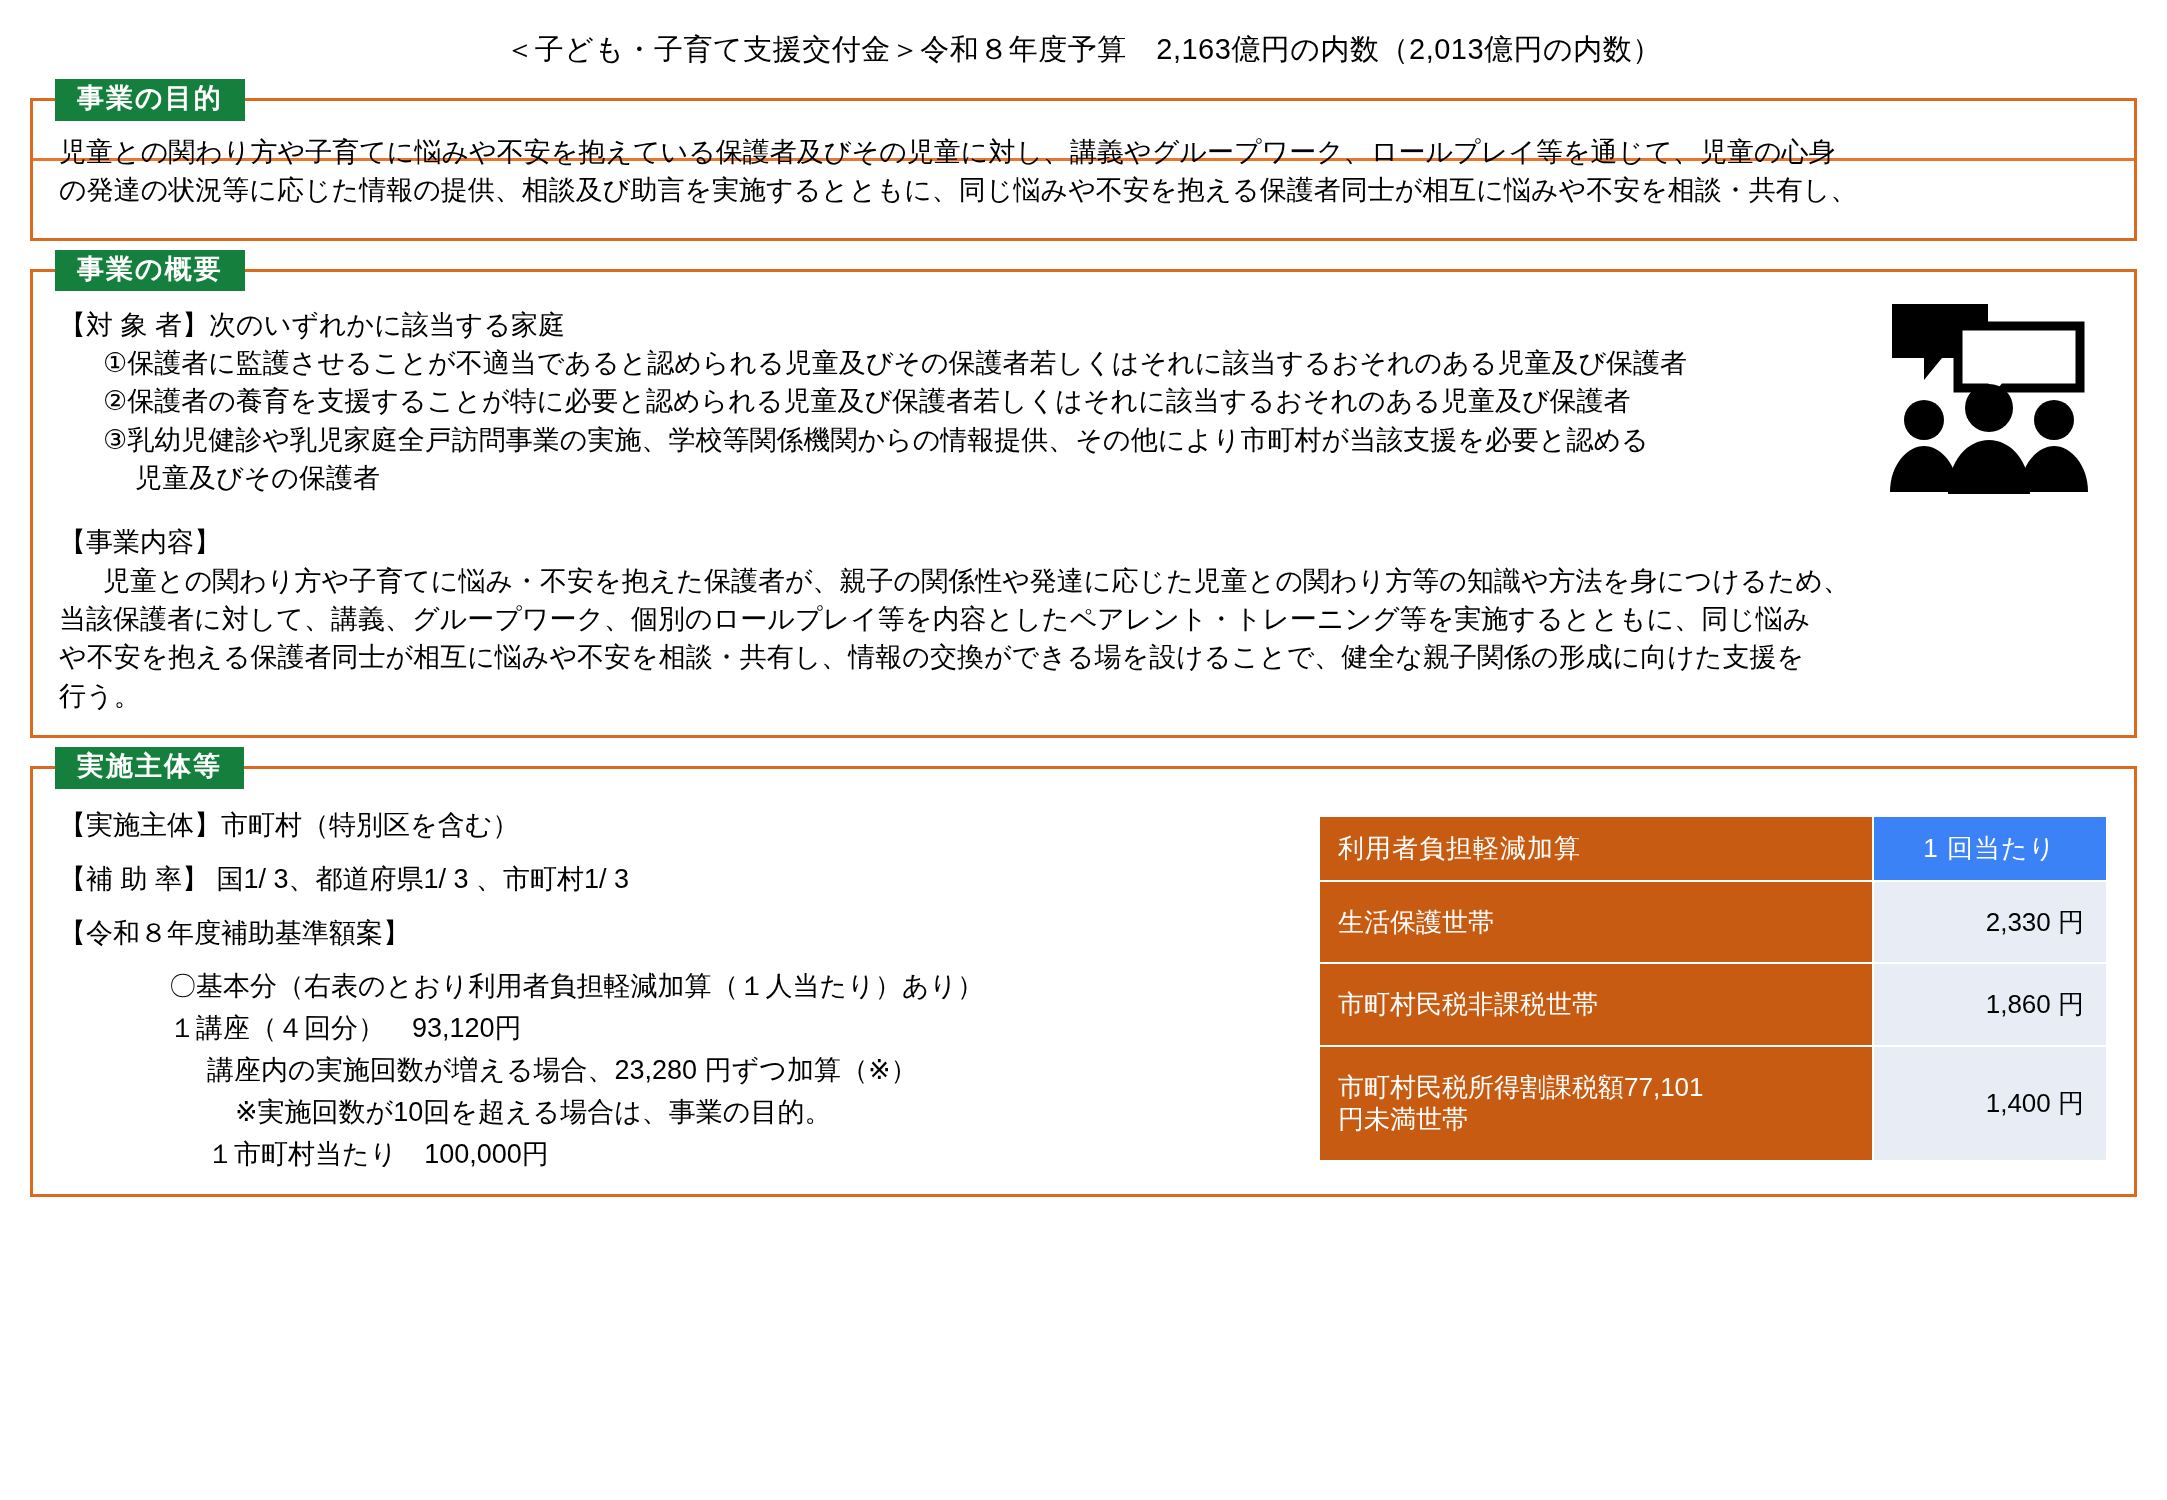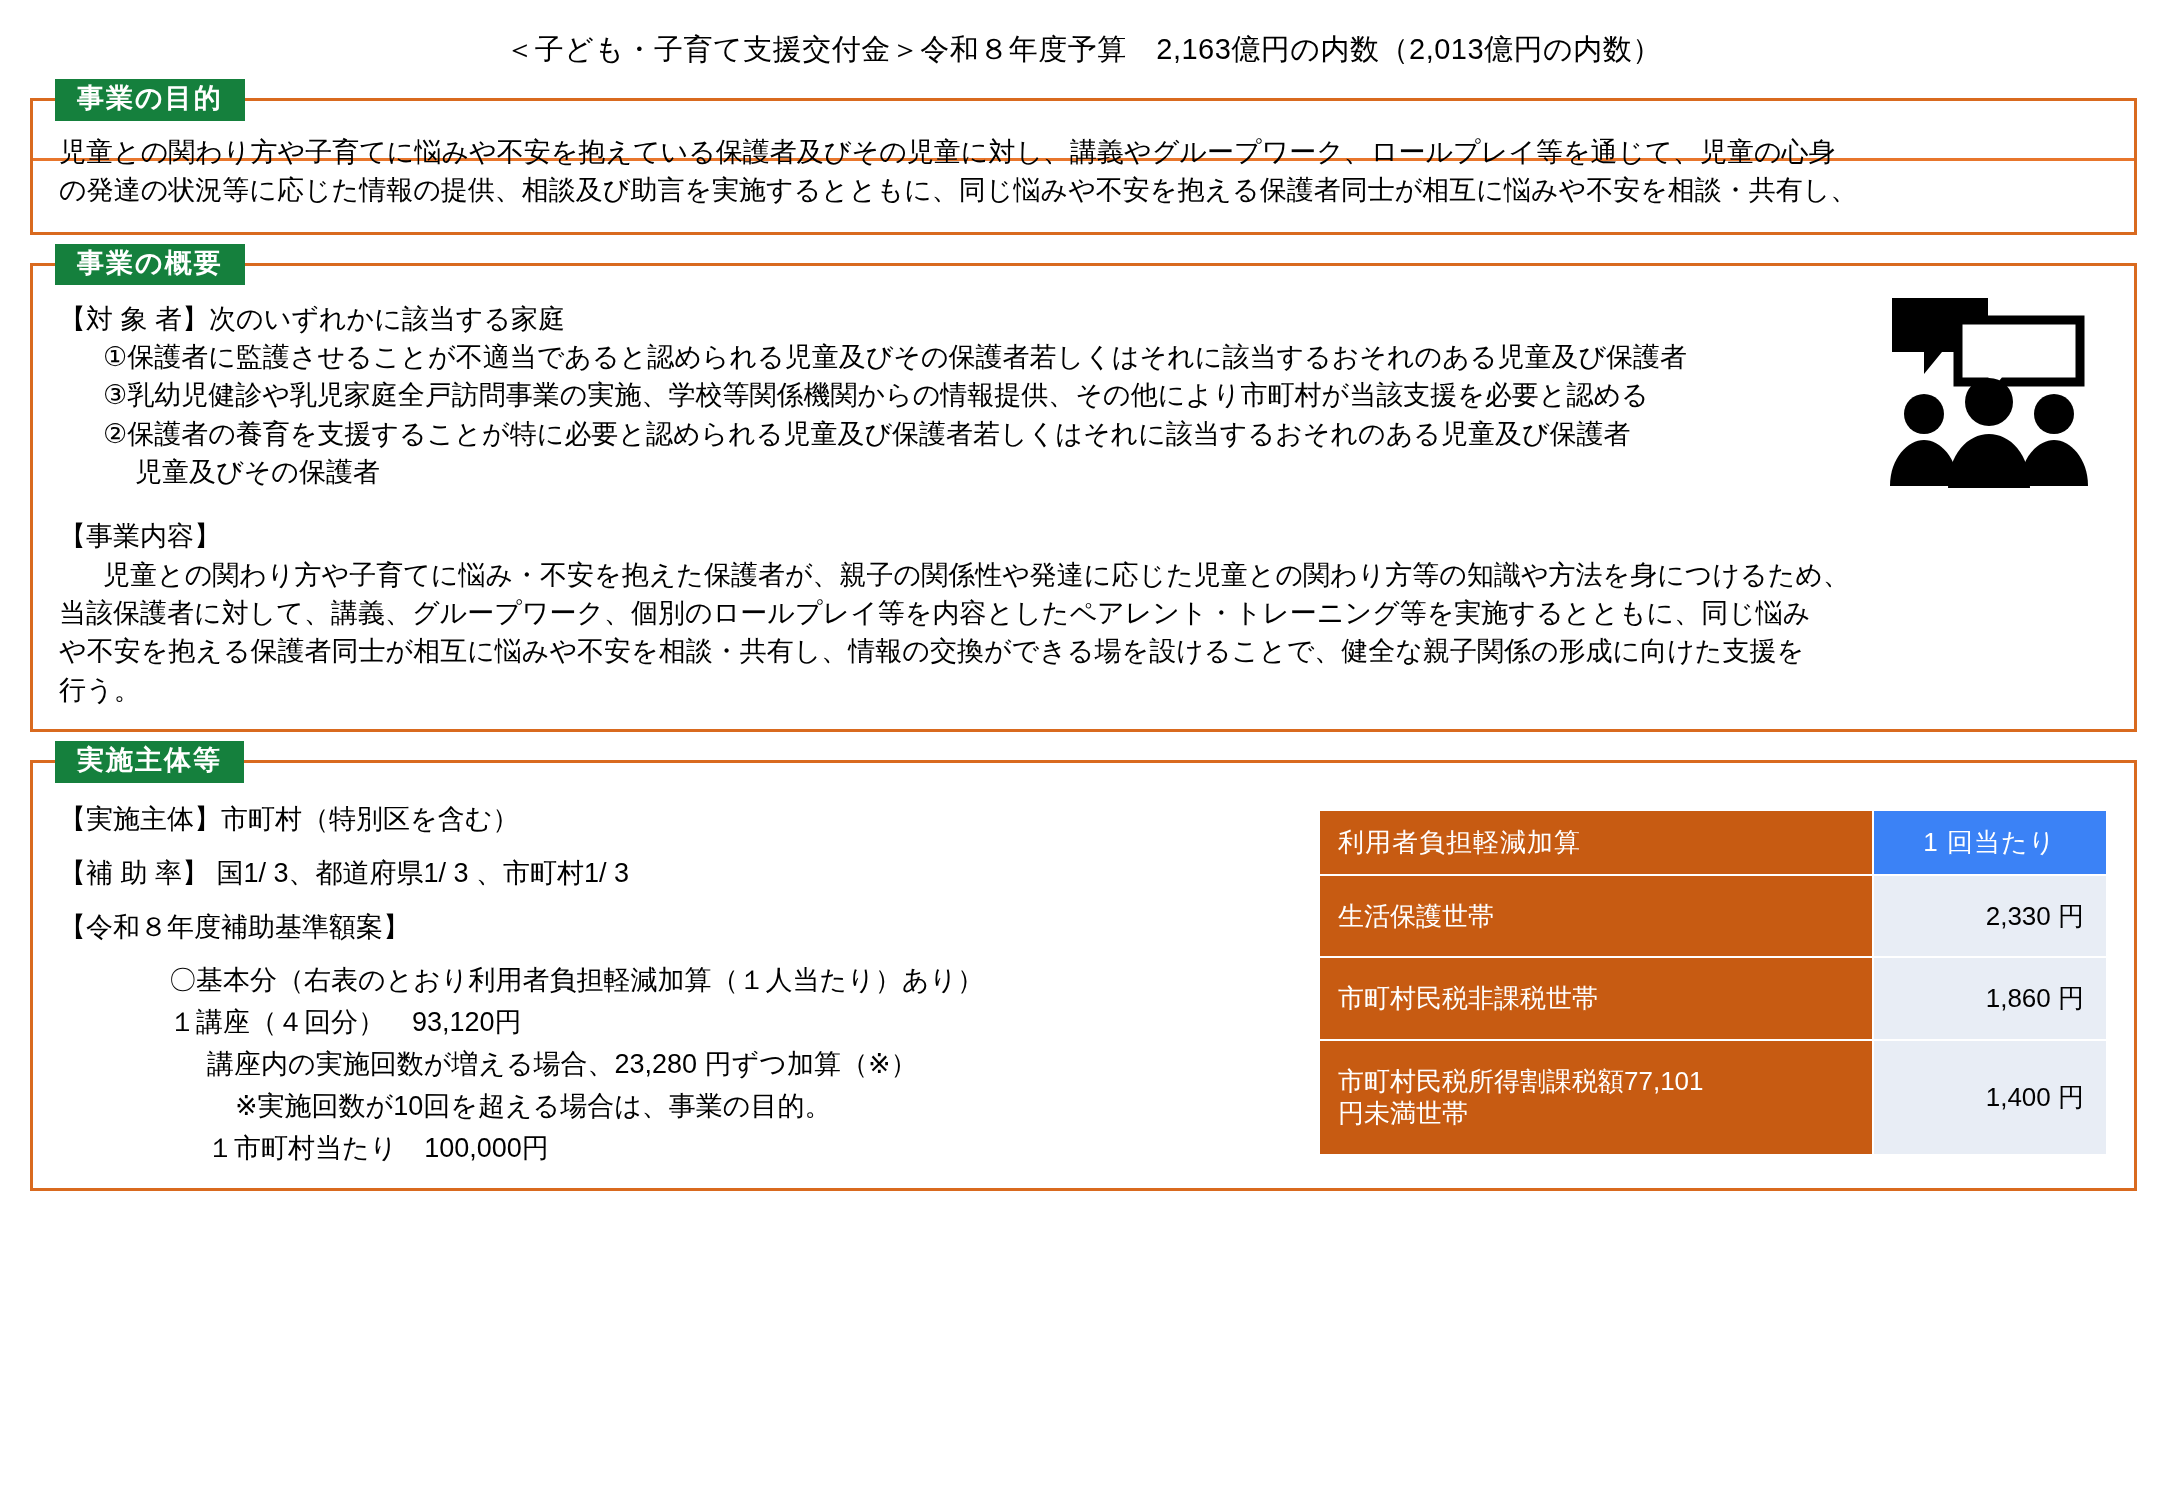--- a/index.html
+++ b/index.html
@@ -107,21 +107,21 @@
     padding: 34px 26px 20px 26px;
     font-size: 27px;
     line-height: 1.42;
   }
   .indent1 { padding-left: 44px; }
   .indent2 { padding-left: 76px; }
   .indent3 { padding-left: 110px; }
 
   .purpose .section-body {
     padding-top: 32px;
-    padding-bottom: 22px;
+    padding-bottom: 28px;
   }
 
   
   .overview-body {
     position: relative;
   }
   .overview-icon {
     position: absolute;
     right: 40px;
     top: 24px;
@@ -211,22 +211,22 @@
         <circle cx="40" cy="124" r="20" fill="#000000"></circle>
         <circle cx="105" cy="112" r="24" fill="#000000"></circle>
         <circle cx="170" cy="124" r="20" fill="#000000"></circle>
         <path d="M6 196 C6 168 24 150 40 150 C56 150 74 168 74 196 Z" fill="#000000"></path>
         <path d="M64 198 C64 164 84 144 105 144 C126 144 146 164 146 198 Z" fill="#000000"></path>
         <path d="M136 196 C136 168 154 150 170 150 C186 150 204 168 204 196 Z" fill="#000000"></path>
       </svg>
 
       <div>【対 象 者】次のいずれかに該当する家庭</div>
       <div class="indent1">①保護者に監護させることが不適当であると認められる児童及びその保護者若しくはそれに該当するおそれのある児童及び保護者</div>
+      <div class="indent1">②保護者の養育を支援することが特に必要と認められる児童及び保護者若しくはそれに該当するおそれのある児童及び保護者</div>
       <div class="indent1">③乳幼児健診や乳児家庭全戸訪問事業の実施、学校等関係機関からの情報提供、その他により市町村が当該支援を必要と認める</div>
-      <div class="indent1">②保護者の養育を支援することが特に必要と認められる児童及び保護者若しくはそれに該当するおそれのある児童及び保護者</div>
       <div class="indent2">児童及びその保護者</div>
 
       <div class="block-gap"></div>
 
       <div>【事業内容】</div>
       <div class="indent1">児童との関わり方や子育てに悩み・不安を抱えた保護者が、親子の関係性や発達に応じた児童との関わり方等の知識や方法を身につけるため、</div>
       <div>当該保護者に対して、講義、グループワーク、個別のロールプレイ等を内容としたペアレント・トレーニング等を実施するとともに、同じ悩み</div>
       <div>や不安を抱える保護者同士が相互に悩みや不安を相談・共有し、情報の交換ができる場を設けることで、健全な親子関係の形成に向けた支援を</div>
       <div>行う。</div>
     </div>

